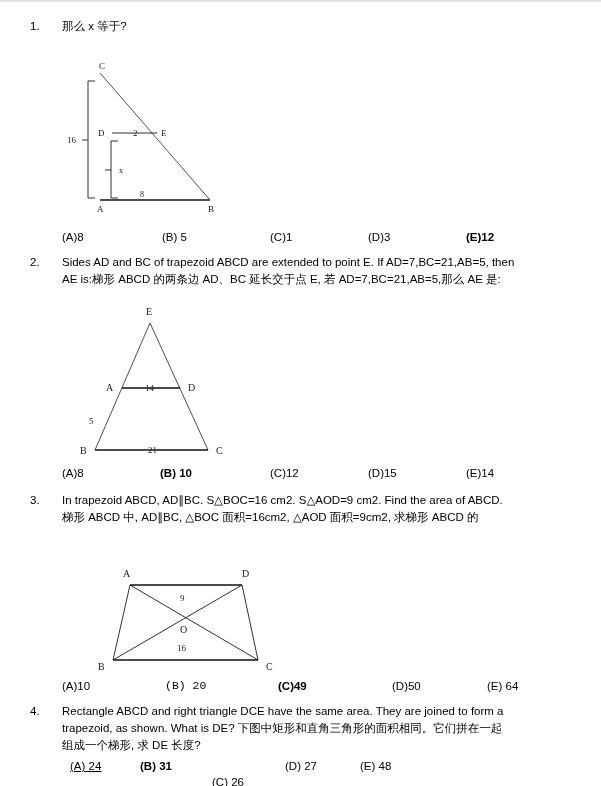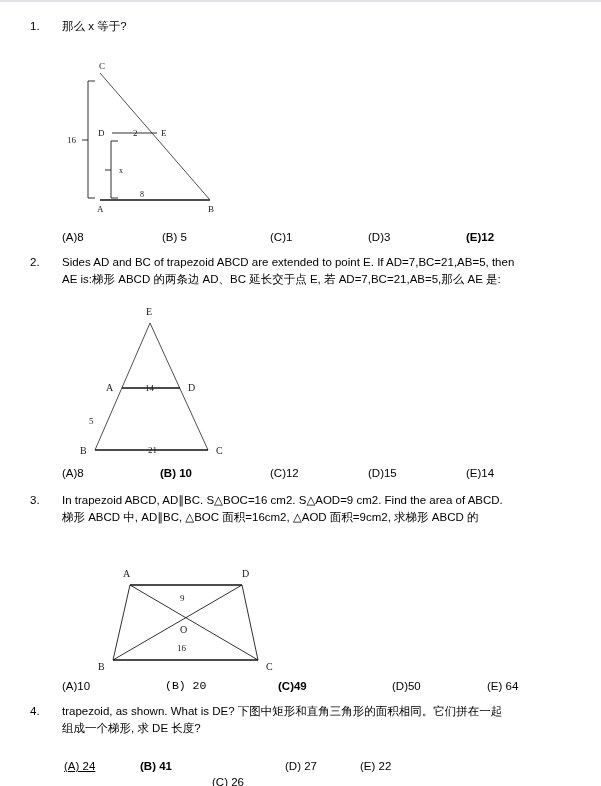--- a/index.html
+++ b/index.html
@@ -218,26 +218,27 @@
     <span class="choice" style="left:62px;">(A)10</span>
     <span class="choice" style="left:165px;font-family:Liberation Mono, monospace;">(B) 20</span>
     <span class="choice bold" style="left:278px;">(C)49</span>
     <span class="choice" style="left:392px;">(D)50</span>
     <span class="choice" style="left:487px;">(E) 64</span>
   </div>
 
   <div class="question" style="top:703px;">
     <div class="q-num">4.</div>
     <div class="q-body">
+      <span class="q-line">Rectangle ABCD and right triangle DCE have the same area. They are joined to form a</span>
       <span class="q-line">trapezoid, as shown. What is DE?  下图中矩形和直角三角形的面积相同。它们拼在一起</span>
       <span class="q-line">组成一个梯形,  求 DE 长度?</span>
     </div>
   </div>
 
   <div class="choices" style="top:757px;">
-    <span class="choice" style="left:64px;text-decoration:underline;">(A)  24</span>
-    <span class="choice bold" style="left:140px;">(B)  41</span>
+    <span class="choice" style="left:70px;text-decoration:underline;">(A)  24</span>
+    <span class="choice bold" style="left:140px;">(B)  31</span>
     <span class="choice" style="left:212px;margin-top:16px;">(C)  26</span>
     <span class="choice" style="left:285px;">(D)  27</span>
-    <span class="choice" style="left:360px;">(E)  22</span>
+    <span class="choice" style="left:360px;">(E)  48</span>
   </div>
 
 </div>
 
 </body></html>

